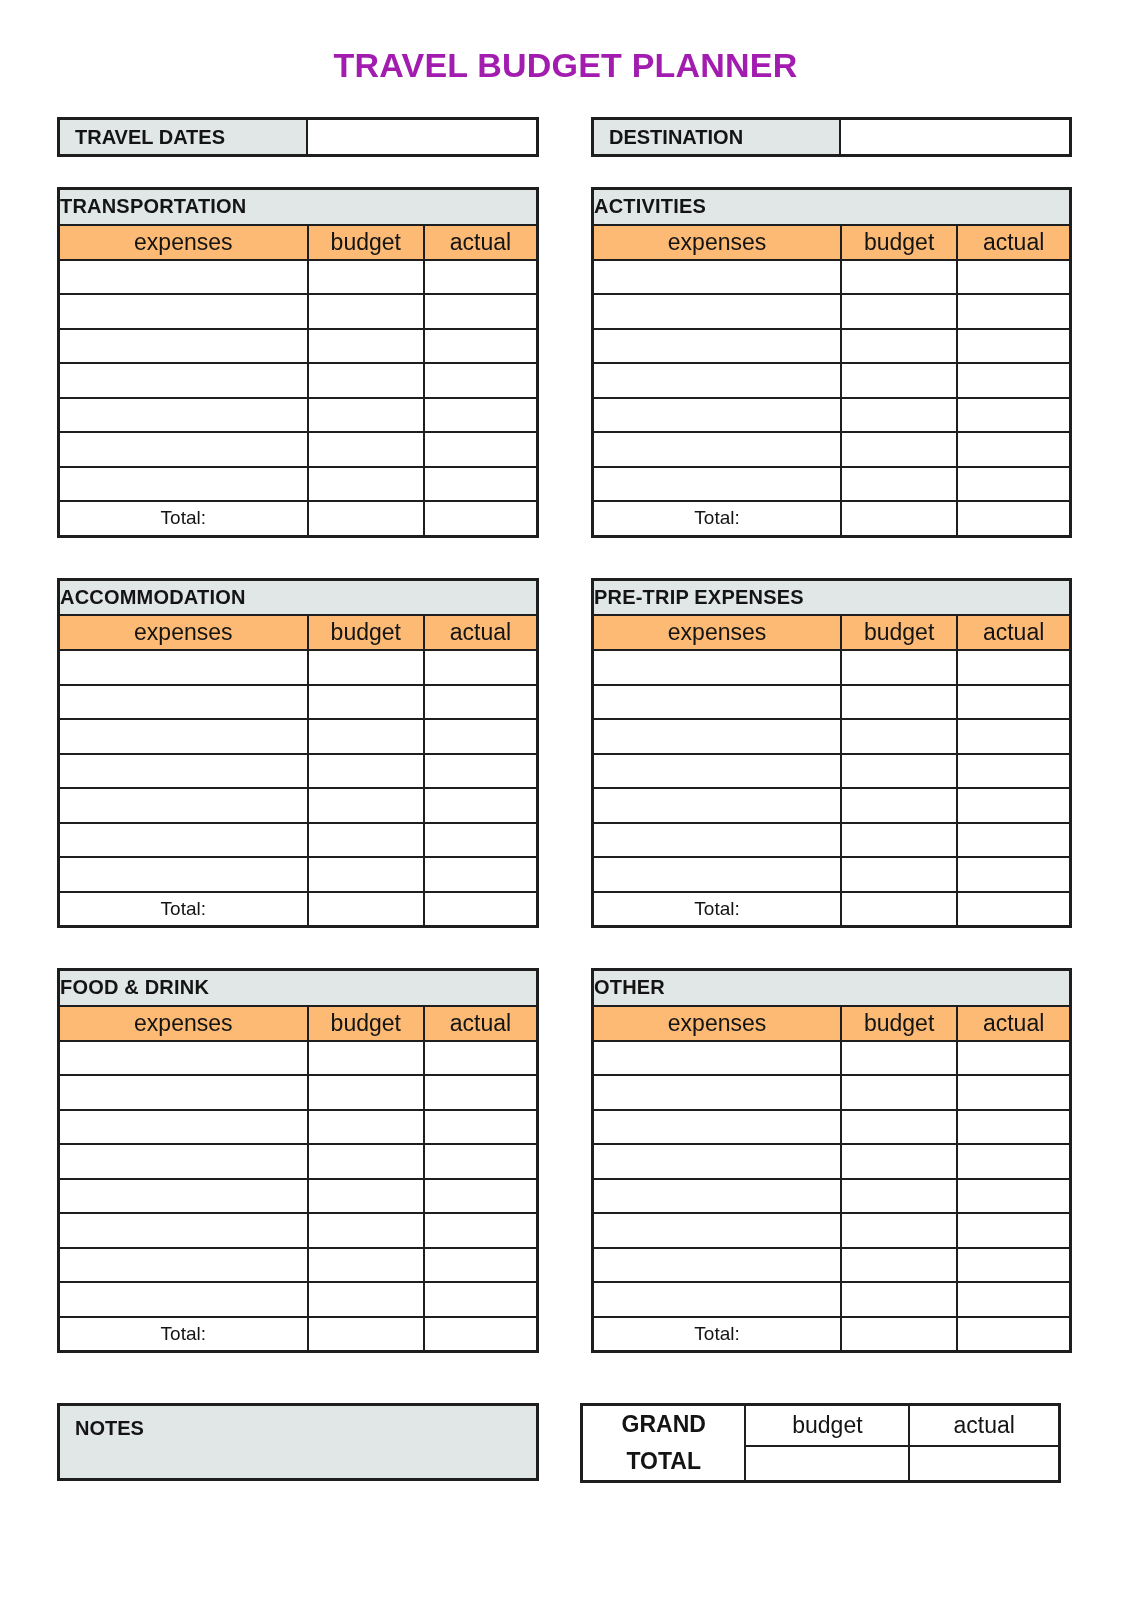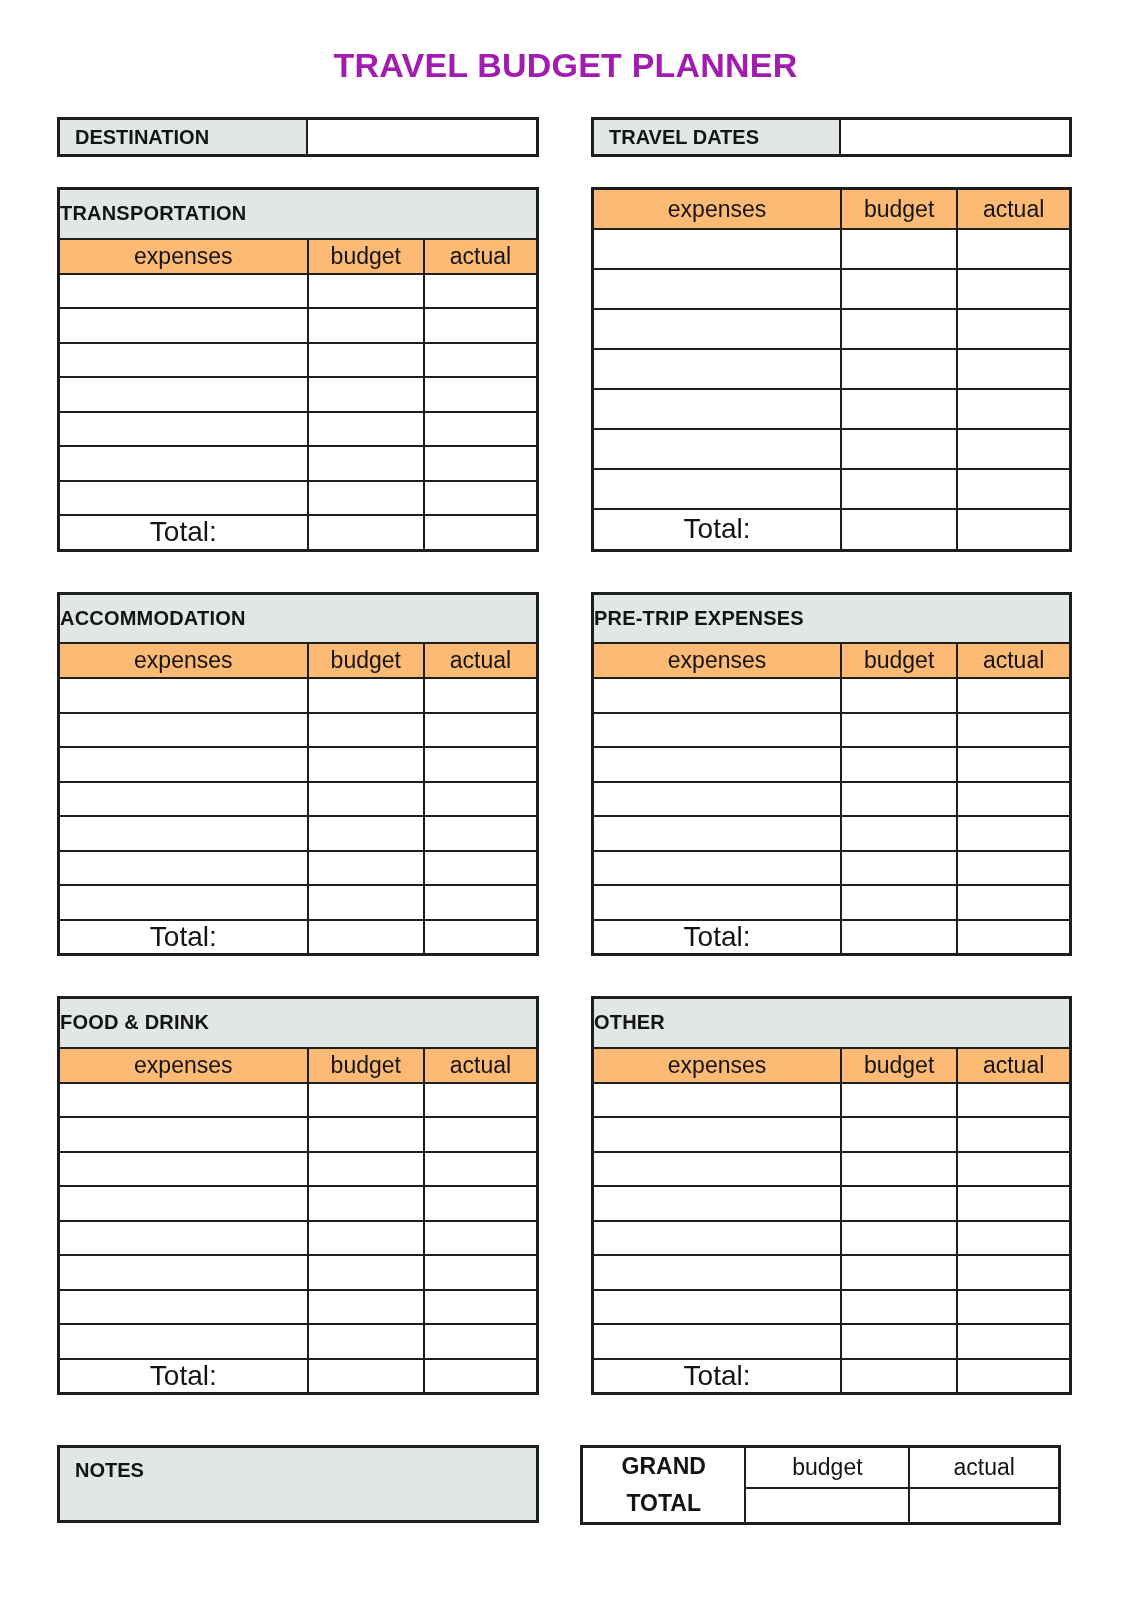--- a/index.html
+++ b/index.html
@@ -65,39 +65,39 @@
     width: 100%;
     border-collapse: collapse;
     border: 3px solid var(--border);
     table-layout: fixed;
   }
   table.expense-table td { border: 2px solid var(--border); padding: 0; }
   col.col-expenses { width: 52%; }
   col.col-budget   { width: 24.3%; }
   col.col-actual   { width: 23.7%; }
   td.sec-title {
-    height: 50px;
+    height: 36px;
     background: var(--fill);
     font-weight: 700;
     font-size: 20px;
     padding-left: 14px;
     letter-spacing: 0.2px;
   }
   tr.col-head td {
     height: 35px;
     text-align: center;
     font-size: 23px;
     background: #fdba74;
   }
   tr.data-row td { height: 34.5px; background: #fff; }
   tr.total-row td { height: 35px; background: #fff; }
   td.total-label {
     background: var(--fill);
     text-align: center;
-    font-size: 28px;
+    font-size: 19px;
   }
   
   .bottom-row {
     display: grid;
     grid-template-columns: 482px 481px;
     column-gap: 52px;
     margin-top: 50px;
     align-items: start;
     gap: 41px;
   }
@@ -132,25 +132,25 @@
 </style>
 </head>
 <body>
 
 <h1 class="page-title">TRAVEL BUDGET PLANNER</h1>
 
 <div class="content">
 
   <div class="info-row">
     <div class="info-box">
-      <div class="info-label">DESTINATION</div>
+      <div class="info-label">TRAVEL DATES</div>
       <div class="info-value"></div>
     </div>
     <div class="info-box">
-      <div class="info-label">TRAVEL DATES</div>
+      <div class="info-label">DESTINATION</div>
       <div class="info-value"></div>
     </div>
   </div>
 
   <div class="tables-grid" id="tables-grid">
       <table class="expense-table">
         <colgroup>
           <col class="col-expenses">
           <col class="col-budget">
           <col class="col-actual">
@@ -206,20 +206,23 @@
           </tr>
         </tbody>
       </table>
       <table class="expense-table">
         <colgroup>
           <col class="col-expenses">
           <col class="col-budget">
           <col class="col-actual">
         </colgroup>
         <tbody>
+          <tr>
+            <td colspan="3" class="sec-title">ACTIVITIES</td>
+          </tr>
           <tr class="col-head">
             <td>expenses</td>
             <td>budget</td>
             <td>actual</td>
           </tr>
           <tr class="data-row">
             <td></td>
             <td></td>
             <td></td>
           </tr>

